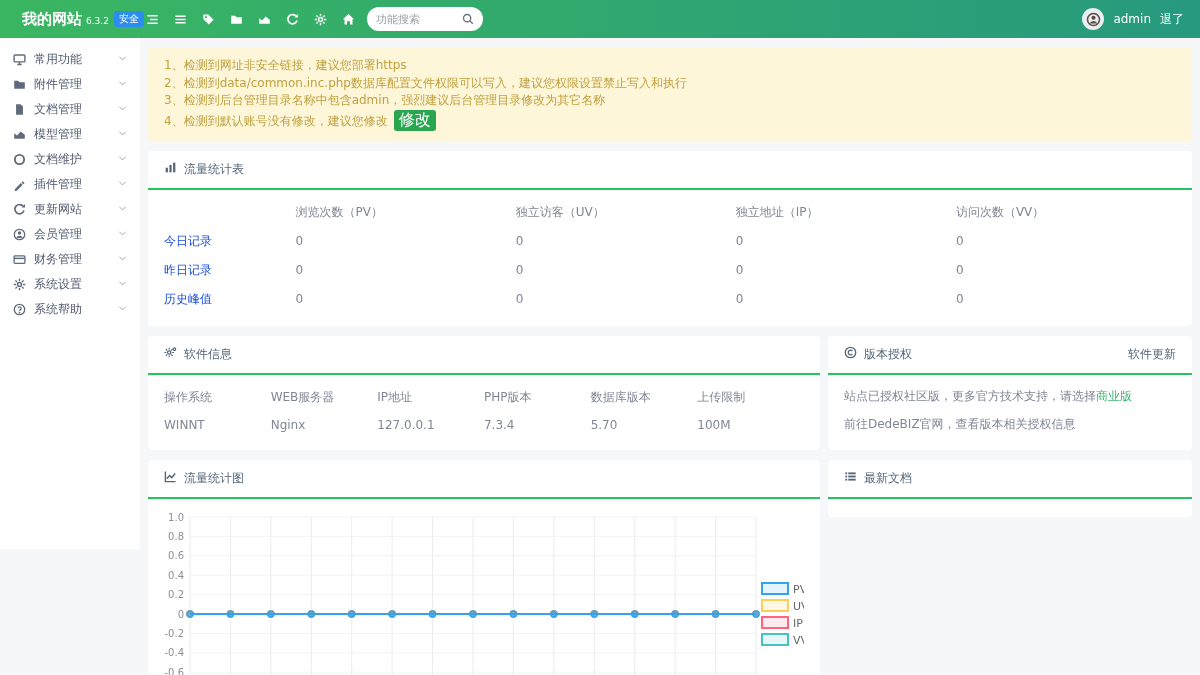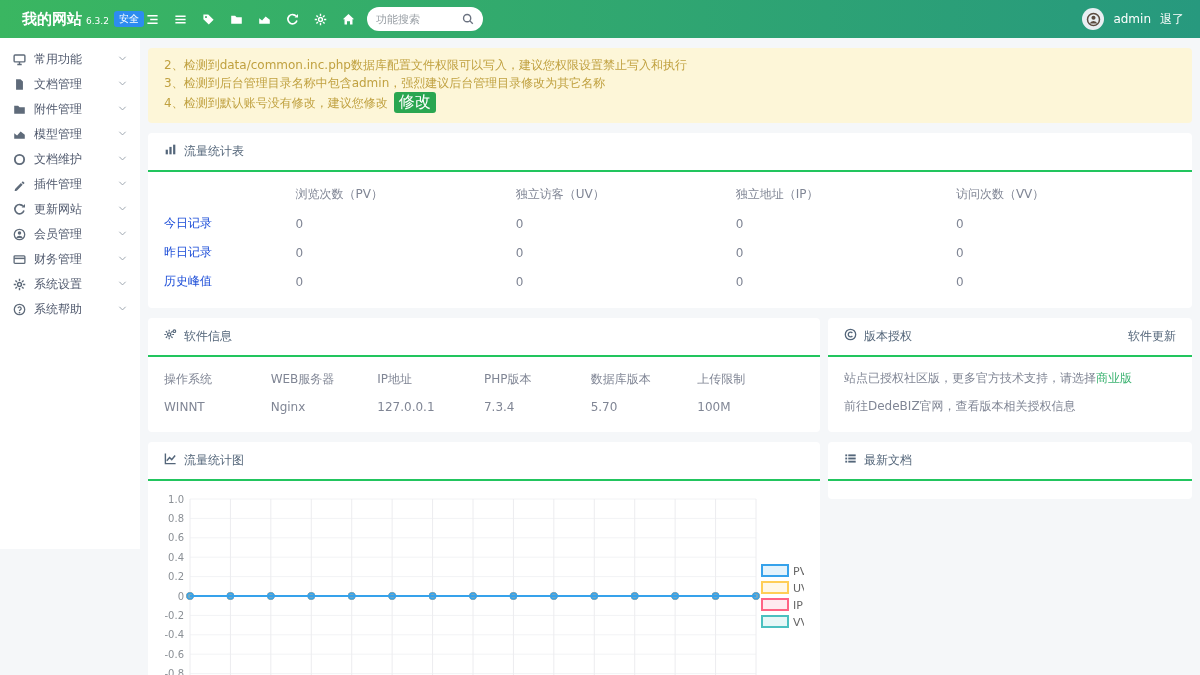--- a/index.html
+++ b/index.html
@@ -150,37 +150,37 @@
       <span>常用功能</span>
       <span class="side-chevron">
         <svg class="icn" viewBox="0 0 14 14">
           <path d="M2.5 3.2L7 7.7l4.5-4.5" fill="none" stroke="currentColor" stroke-width="1.5" stroke-linecap="round" stroke-linejoin="round"></path>
         </svg>
       </span>
     </div>
     <div class="side-item">
       <span class="side-icon">
         <svg class="icn" viewBox="0 0 14 14">
+          <path d="M1.3 3h4.2l1.6 1.7h5.6v7H1.3z" fill="currentColor"></path>
+        </svg>
+      </span>
+      <span>附件管理</span>
+      <span class="side-chevron">
+        <svg class="icn" viewBox="0 0 14 14">
+          <path d="M2.5 3.2L7 7.7l4.5-4.5" fill="none" stroke="currentColor" stroke-width="1.5" stroke-linecap="round" stroke-linejoin="round"></path>
+        </svg>
+      </span>
+    </div>
+    <div class="side-item">
+      <span class="side-icon">
+        <svg class="icn" viewBox="0 0 14 14">
           <path d="M3.3 1.3h4.8l2.6 2.6v8.8H3.3z" fill="currentColor"></path>
         </svg>
       </span>
       <span>文档管理</span>
-      <span class="side-chevron">
-        <svg class="icn" viewBox="0 0 14 14">
-          <path d="M2.5 3.2L7 7.7l4.5-4.5" fill="none" stroke="currentColor" stroke-width="1.5" stroke-linecap="round" stroke-linejoin="round"></path>
-        </svg>
-      </span>
-    </div>
-    <div class="side-item">
-      <span class="side-icon">
-        <svg class="icn" viewBox="0 0 14 14">
-          <path d="M1.3 3h4.2l1.6 1.7h5.6v7H1.3z" fill="currentColor"></path>
-        </svg>
-      </span>
-      <span>附件管理</span>
       <span class="side-chevron">
         <svg class="icn" viewBox="0 0 14 14">
           <path d="M2.5 3.2L7 7.7l4.5-4.5" fill="none" stroke="currentColor" stroke-width="1.5" stroke-linecap="round" stroke-linejoin="round"></path>
         </svg>
       </span>
     </div>
     <div class="side-item">
       <span class="side-icon">
         <svg class="icn" viewBox="0 0 14 14">
           <path d="M1.3 11.7V5.6l3.1 2.6 3.8-4.5 4.5 3.6v4.4z" fill="currentColor"></path>
@@ -289,20 +289,21 @@
         <svg class="icn" viewBox="0 0 14 14">
           <path d="M2.5 3.2L7 7.7l4.5-4.5" fill="none" stroke="currentColor" stroke-width="1.5" stroke-linecap="round" stroke-linejoin="round"></path>
         </svg>
       </span>
     </div>
   </aside>
 
 <main class="main">
 
   <div class="warning-box" id="warning-box">
+      <div class="warn-line"><span>1、检测到网址非安全链接，建议您部署https</span></div>
       <div class="warn-line"><span>2、检测到data/common.inc.php数据库配置文件权限可以写入，建议您权限设置禁止写入和执行</span></div>
       <div class="warn-line"><span>3、检测到后台管理目录名称中包含admin，强烈建议后台管理目录修改为其它名称</span></div>
       <div class="warn-line"><span>4、检测到默认账号没有修改，建议您修改</span><span class="fix-badge">修改</span></div>
     </div>
 
   <section class="card">
     <div class="card-header">
       <span class="cicon">
           <svg class="icn" viewBox="0 0 14 14">
             <rect x="1.8" y="7.2" width="2.4" height="5" fill="currentColor"></rect>

